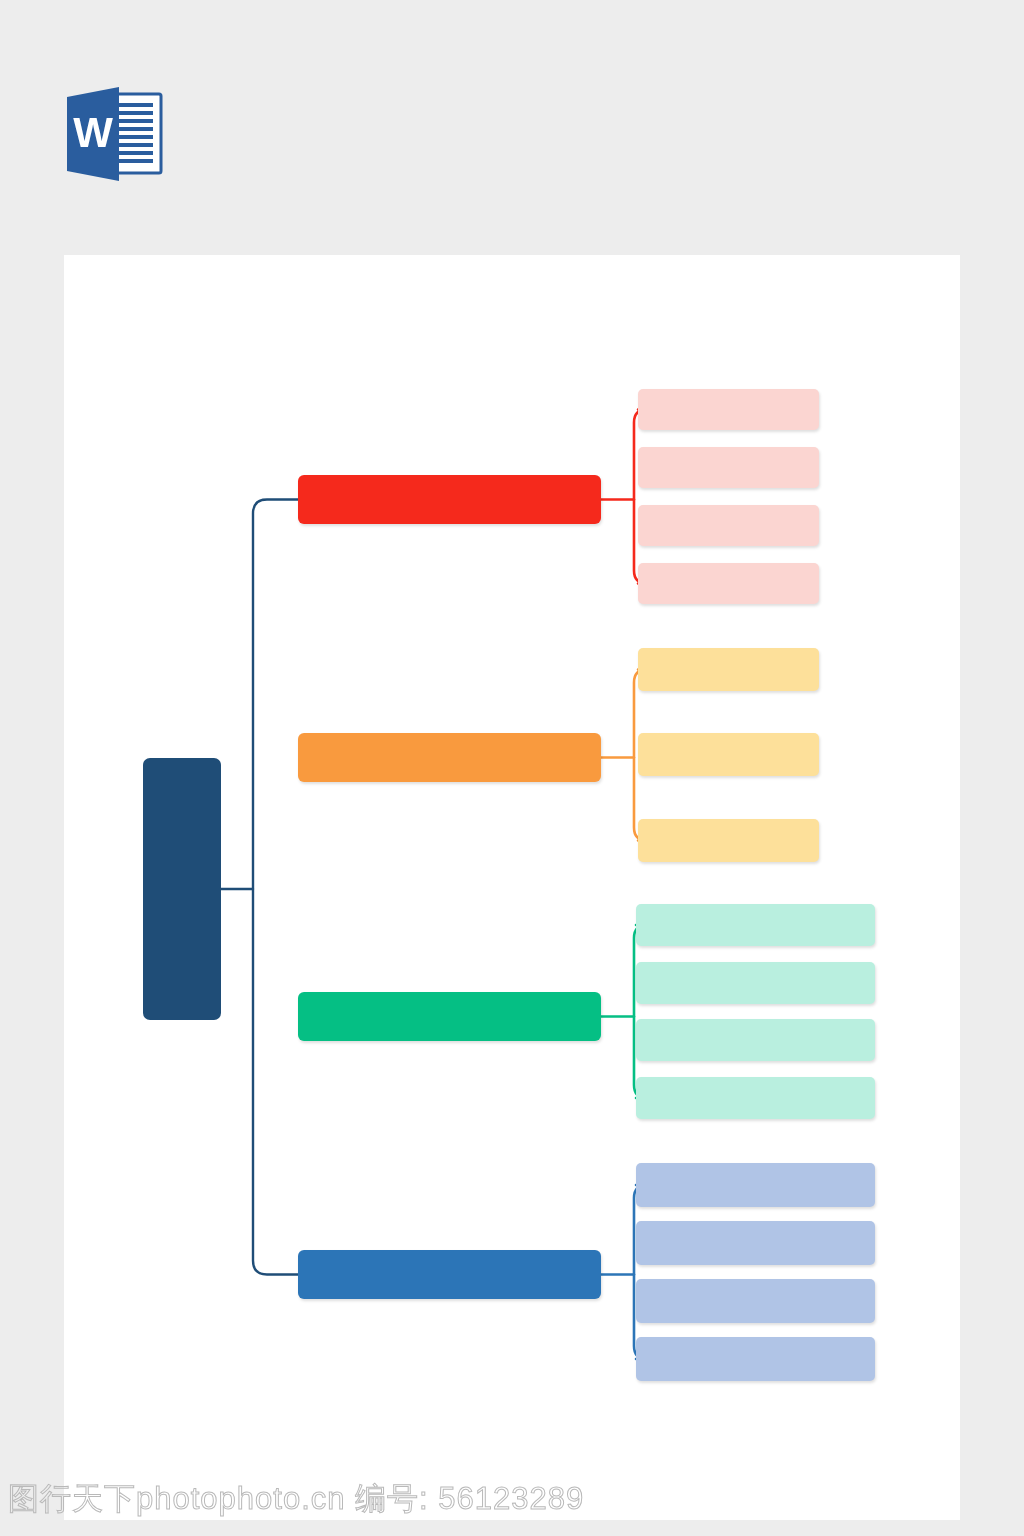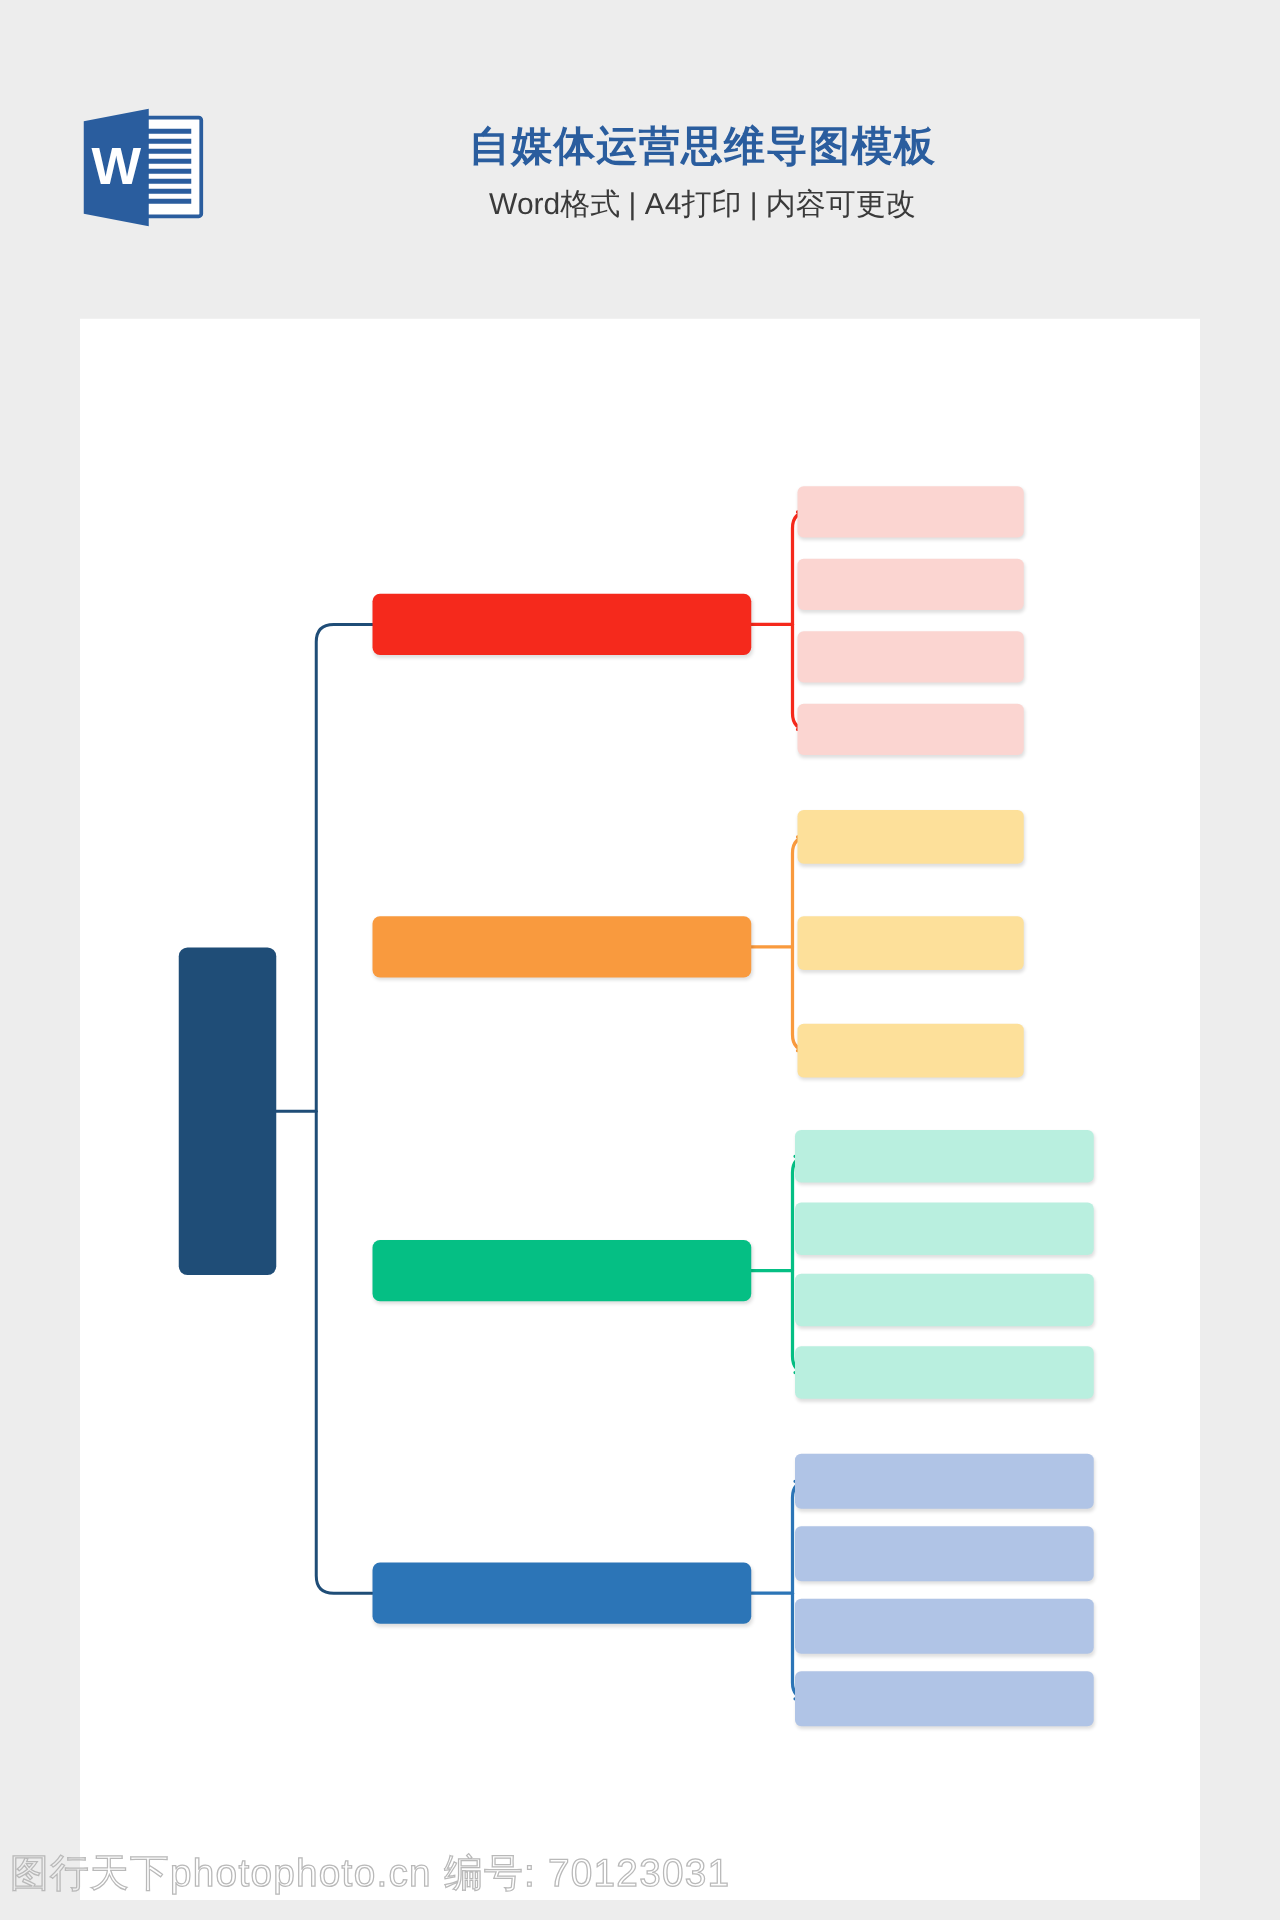--- a/index.html
+++ b/index.html
@@ -70,24 +70,20 @@
         <rect x="52" y="50" width="40" height="4"></rect>
         <rect x="52" y="58" width="40" height="4"></rect>
         <rect x="52" y="66" width="40" height="4"></rect>
         <rect x="52" y="74" width="40" height="4"></rect>
       </g>
       <path d="M6 12 L58 2 L58 96 L6 86 Z" fill="#2a5d9e"></path>
       <text x="32" y="62" text-anchor="middle" font-family="Liberation Sans, sans-serif" font-size="42" font-weight="bold" fill="#ffffff">W</text>
     </svg>
   </div>
 
-  <div class="title-block">
-    <div class="doc-title">自媒体运营思维导图模板</div>
-    <div class="doc-sub">Word格式 | A4打印 | 内容可更改</div>
-  </div>
 
 </div>
 
 <div class="page">
   <div class="map" id="map">
     <svg id="connectors" width="896" height="1265">
         <path d="M 157 634 H 189" fill="none" stroke="#1f4d77" stroke-width="2.4" stroke-linecap="round"></path>
         <path d="M 234 244.5 H 203 Q 189 244.5 189 258.5 V 1005.5 Q 189 1019.5 203 1019.5 H 234" fill="none" stroke="#1f4d77" stroke-width="2.4" stroke-linecap="round"></path>
         <path d="M 537 244.5 H 570" fill="none" stroke="#f5291c" stroke-width="2.6" stroke-linecap="round"></path>
         <path d="M 574 154.5 H 583 Q 570 154.5 570 167.5 V 315.5 Q 570 328.5 583 328.5 H 574" fill="none" stroke="#f5291c" stroke-width="2.6" stroke-linecap="round"></path>
@@ -114,13 +110,13 @@
       <div class="node shadow" style="left: 572px; top: 764px; width: 239px; height: 42px; background: rgb(185, 239, 223);"></div>
       <div class="node shadow" style="left: 572px; top: 822px; width: 239px; height: 42px; background: rgb(185, 239, 223);"></div>
       <div class="node branch-node shadow" style="left: 234px; top: 995px; width: 303px; height: 49px; background: rgb(44, 117, 183);"></div>
       <div class="node shadow" style="left: 572px; top: 908px; width: 239px; height: 44px; background: rgb(176, 196, 230);"></div>
       <div class="node shadow" style="left: 572px; top: 966px; width: 239px; height: 44px; background: rgb(176, 196, 230);"></div>
       <div class="node shadow" style="left: 572px; top: 1024px; width: 239px; height: 44px; background: rgb(176, 196, 230);"></div>
       <div class="node shadow" style="left: 572px; top: 1082px; width: 239px; height: 44px; background: rgb(176, 196, 230);"></div>
     </div>
 </div>
 
-<div class="footer">图行天下photophoto.cn 编号: 70123031</div>
+<div class="footer">图行天下photophoto.cn 编号: 56123289</div>
 
 </body></html>

